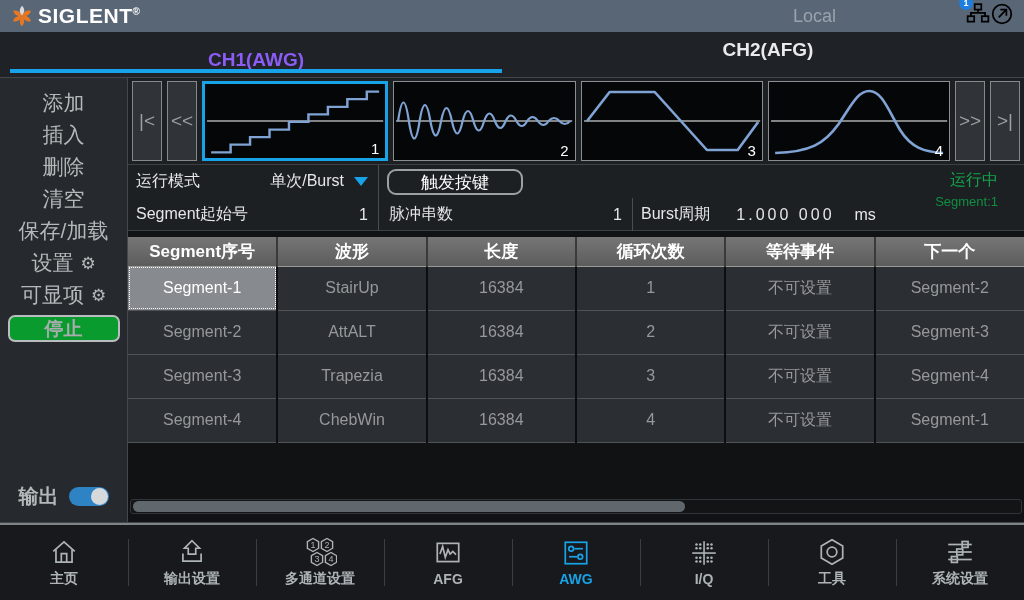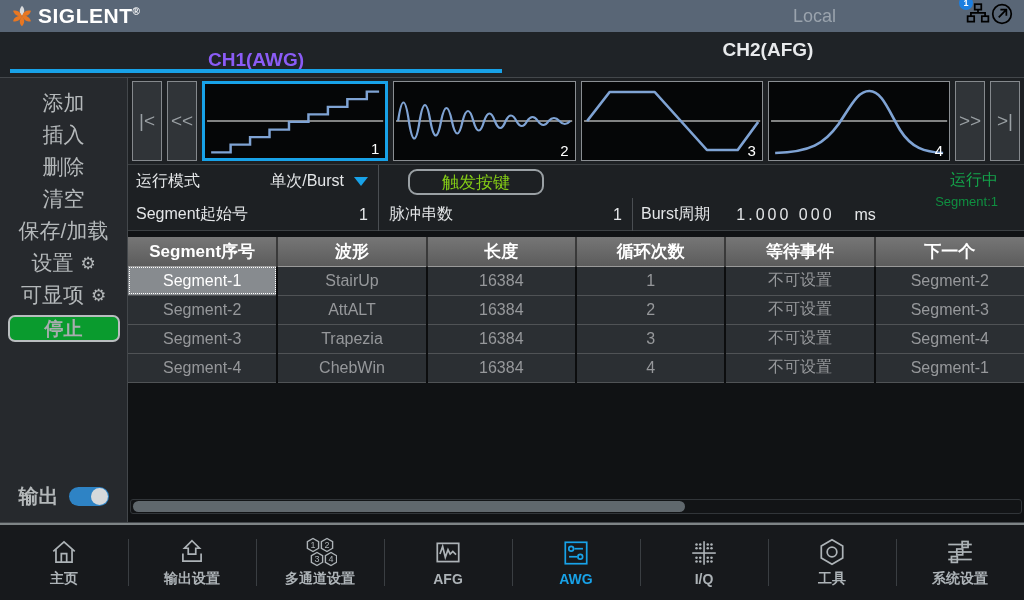--- a/index.html
+++ b/index.html
@@ -63,34 +63,34 @@
               position:relative; font-size:16px; color:#e4e6e8; }
   .srow { height:33px; display:flex; align-items:center; }
   .scol { display:flex; align-items:center; height:100%; }
   .c1 { width:251px; padding:0 10px 0 8px; justify-content:space-between; border-right:1px solid #4a4e52; }
   .c2 { width:254px; padding:0 10px; justify-content:space-between; border-right:1px solid #4a4e52; }
   .c3 { flex:1; padding:0 8px; }
   .drop { display:flex; align-items:center; gap:10px; cursor:pointer; }
   .tri { width:0; height:0; border-left:7px solid transparent; border-right:7px solid transparent;
          border-top:9px solid #18a2e8; }
   .trig-btn { width:136px; height:26px; border:2px solid #9aa0a4; border-radius:9px; background:transparent;
-              color:#84cc16; font-size:17px; cursor:pointer; font-family:inherit;margin-left:21px; }
+              color:#ffffff; font-size:17px; cursor:pointer; font-family:inherit; }
   .status { position:absolute; right:26px; top:5px; text-align:right; }
   .status .line1 { color:#14a24a; font-size:16px; }
   .status .line2 { color:#0f8f40; font-size:13px; margin-top:3px; }
   .burst-val { letter-spacing:3px; margin-left:26px; }
   .burst-unit { margin-left:20px; }
 
   
   .tablewrap { flex:1; padding-top:6px; position:relative; background:#101214; }
   table { width:100%; border-collapse:collapse; table-layout:fixed; }
   th { background:linear-gradient(#767676,#5c5c5c); color:#fff; font-size:17px; font-weight:bold;
        height:29px; border-right:2px solid #3a3a3a; border-bottom:1px solid #9a9a9a; }
   th:last-child { border-right:none; }
-  td { height:29px; background:#2b2f33; color:#96989b; font-size:16px; text-align:center;
+  td { height:44px; background:#2b2f33; color:#96989b; font-size:16px; text-align:center;
        border-right:2px solid #0c0d0e; border-bottom:1px solid #505356; cursor:pointer; }
   td:last-child { border-right:none; }
   td.selected { background:#878b8f; color:#fff; outline:1px dotted #fff; outline-offset:-2px; }
 
   .scrollbar { position:absolute; bottom:8px; left:2px; right:2px; height:15px; background:#121416;
                border:1px solid #313539; border-radius:3px; }
   .scroll-thumb { position:absolute; left:2px; top:1px; height:11px; width:62%;
                   background:#60686d; border-radius:6px; cursor:grab; }
 
   

